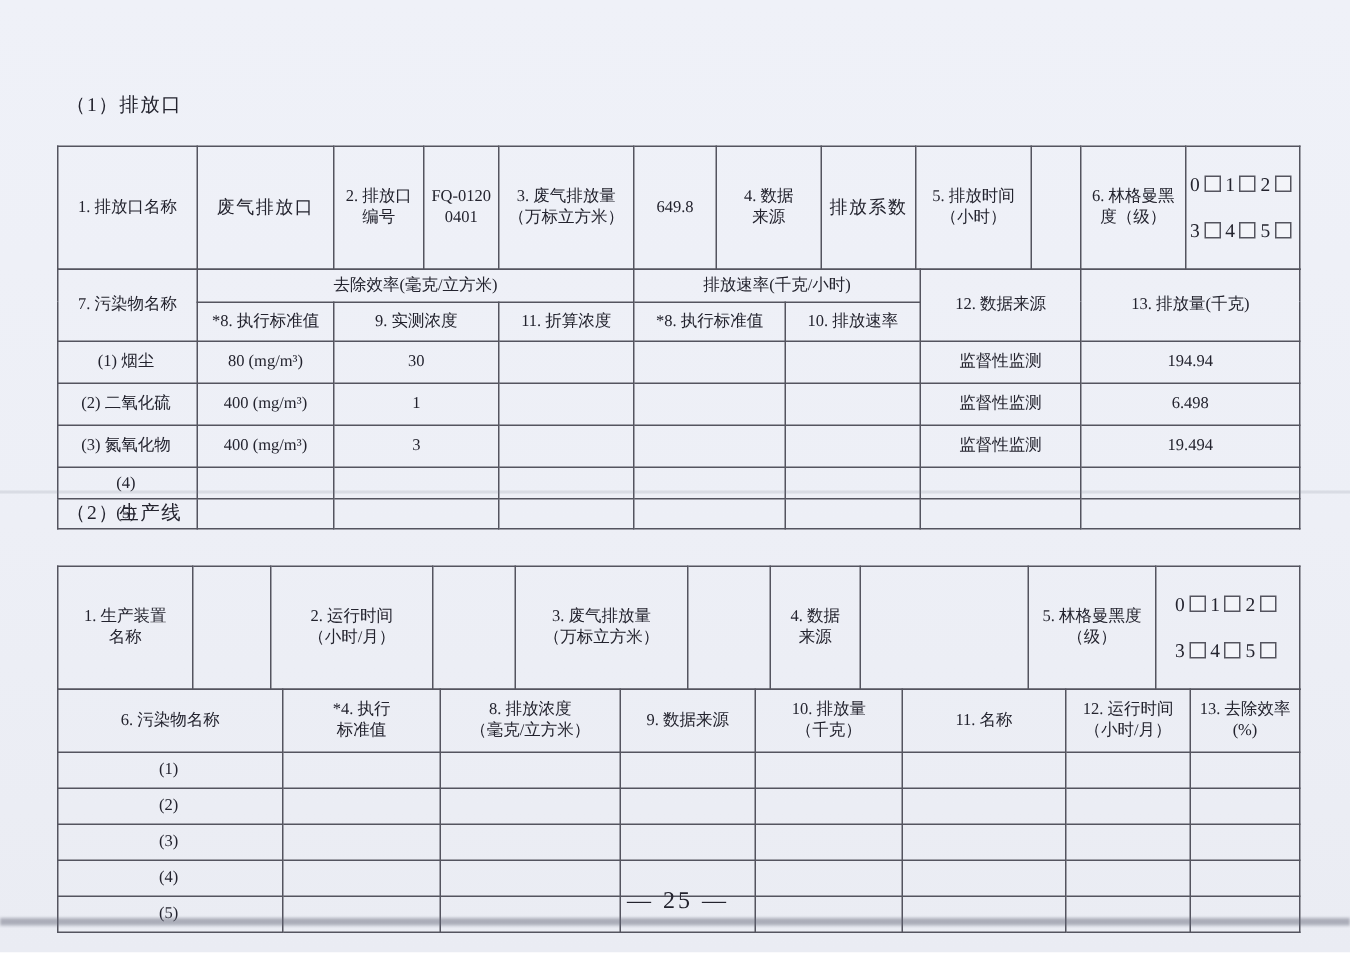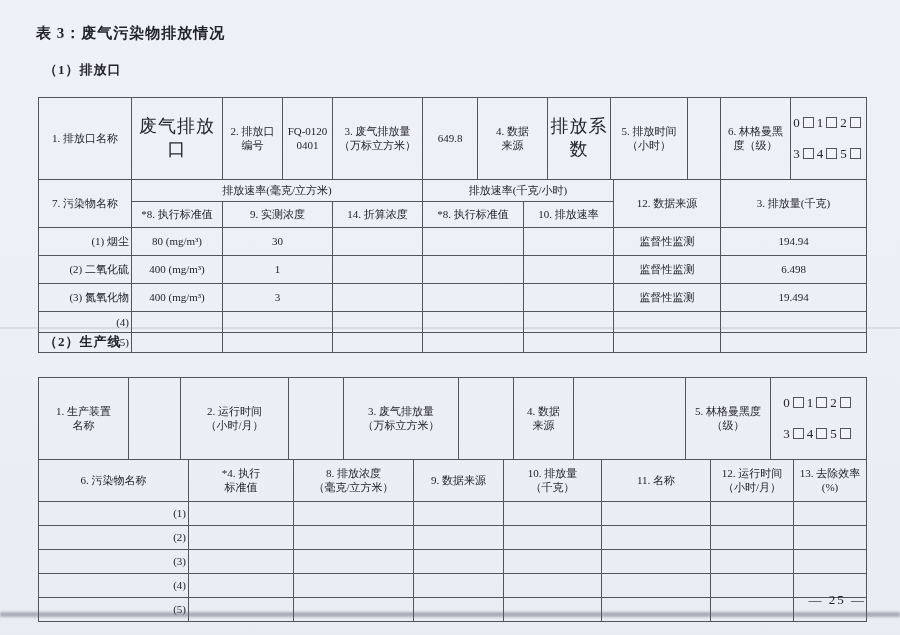--- a/index.html
+++ b/index.html
@@ -3,54 +3,53 @@
 <meta charset="utf-8">
 <style>
   html,body{margin:0;padding:0}
   .page{
     position:relative;width:900px;height:635px;overflow:hidden;
     background:linear-gradient(180deg,#eff1f8 0%,#edeff6 55%,#eaecf3 100%);
     font-family:"Liberation Serif","DejaVu Serif",serif;
     color:#23232e;
   }
   .title{position:absolute;left:36px;top:24px;font-size:15px;font-weight:bold;letter-spacing:1px}
-  .seclabel{position:absolute;font-size:13px;font-weight:bold;letter-spacing:1px}
+  .seclabel{position:absolute;font-size:13px;font-weight:normal;letter-spacing:1px}
   .sec1{left:44px;top:61px}
   .sec2{left:44px;top:333px}
   .twrap{position:absolute;left:38px}
   .tw1{top:97px}
   .tw2{top:377px}
   table{border-collapse:collapse;table-layout:fixed;width:828px;background:transparent}
   table+table{margin-top:-1px}
   td{
     border:1px solid #54545f;font-size:11px;text-align:center;vertical-align:middle;
     padding:1px 2px;white-space:pre-line;line-height:1.3;overflow:hidden;
   }
   .h41{height:41px}.h22{height:22px}.h26{height:26px}
   .h28{height:28px}.h21{height:21px}.h20{height:20px}
   .h44{height:44px}.h42{height:42px}.h24{height:24px}
-  .val{font-size:18px;letter-spacing:1px}
-  .left{text-align:right;padding-left:0}
+  .val{font-size:12px;letter-spacing:1px}
+  .left{text-align:center;padding-left:0}
   .cbcell{font-size:13px;letter-spacing:0;padding:1px 0}
   .cbrow{white-space:nowrap;line-height:14px}
   .cb{
     display:inline-block;width:9px;height:9px;border:1px solid #54545f;
     margin:0 3px 0 3px;vertical-align:-1px;background:#f3f4f9;
   }
   .note{position:absolute;left:40px;top:313px;font-size:10.5px;letter-spacing:0.2px}
-  .pagenum{position:absolute;left:38px;top:592px;width:828px;text-align:right;font-size:13px;letter-spacing:2px}
+  .pagenum{position:absolute;left:38px;top:592px;width:828px;text-align:center;font-size:16px;letter-spacing:2px}
   .artifact-line{position:absolute;left:0;top:327px;width:900px;height:2px;background:rgba(130,132,150,0.18)}
   .artifact-bottom{position:absolute;left:0;top:612px;width:900px;height:5px;background:rgba(96,98,116,0.45);filter:blur(1.2px)}
 </style>
 </head>
 <body>
 
 <div class="page">
 
-  <div class="title">表 3：废气污染物排放情况</div>
   <div class="seclabel sec1">（1）排放口</div>
 
   <div class="twrap tw1">
     <table>
       <colgroup>
         <col style="width:93px">
           <col style="width:91px">
           <col style="width:60px">
           <col style="width:50px">
         <col style="width:90px">
@@ -96,29 +95,29 @@
           <col style="width:110px">
           <col style="width:90px">
         <col style="width:101px">
           <col style="width:90px">
           <col style="width:107px">
           <col style="width:146px">
       </colgroup>
       <tbody>
           <tr class="h22">
         <td rowspan="2">7. 污染物名称</td>
-        <td colspan="3">排放速率(毫克/立方米)</td>
+        <td colspan="3">去除效率(毫克/立方米)</td>
         <td colspan="2">排放速率(千克/小时)</td>
         <td rowspan="2">12. 数据来源</td>
-        <td rowspan="2">3. 排放量(千克)</td>
+        <td rowspan="2">13. 排放量(千克)</td>
       </tr>
       <tr class="h26">
         <td>*8. 执行标准值</td>
         <td>9. 实测浓度</td>
-        <td>14. 折算浓度</td>
+        <td>11. 折算浓度</td>
         <td>*8. 执行标准值</td>
         <td>10. 排放速率</td>
       </tr>
       <tr class="h28">
         <td class="left">(1) 烟尘</td>
         <td>80 (mg/m³)</td>
         <td>30</td>
         <td></td>
         <td></td>
         <td></td>

